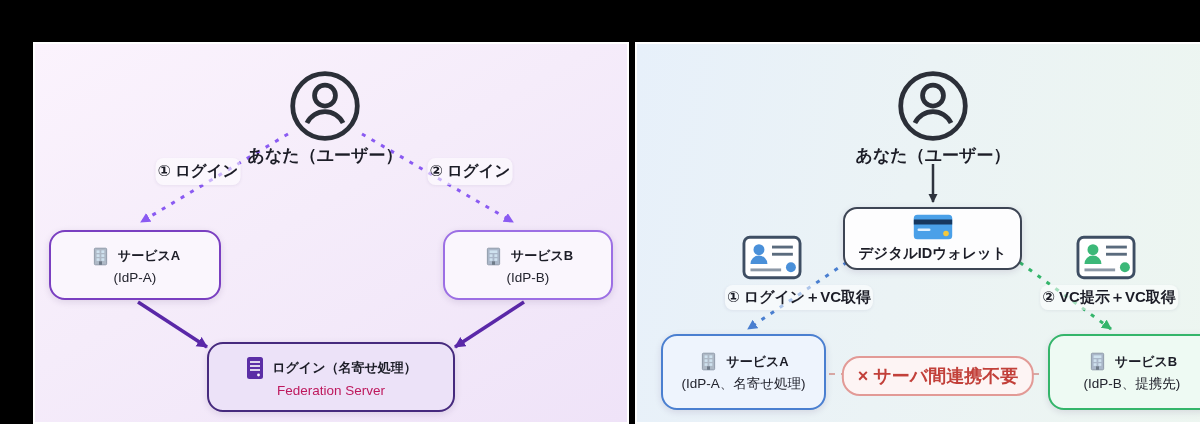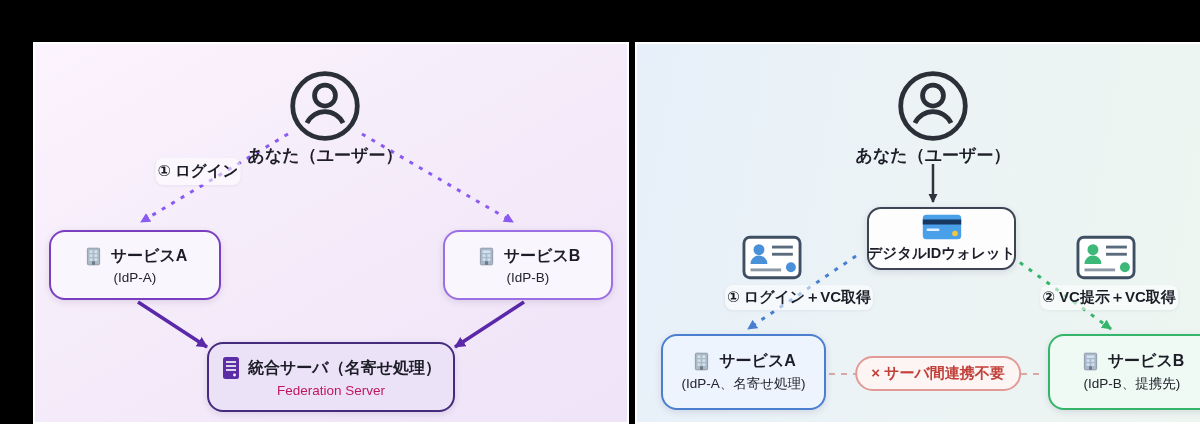--- a/index.html
+++ b/index.html
@@ -29,33 +29,33 @@
   .user-label{position:absolute;transform:translateX(-50%);font-size:17px;font-weight:bold;
       color:var(--text_dark,#1c1d27);white-space:nowrap;}
 
   .flow-pill{position:absolute;transform:translateX(-50%);font-size:15.5px;font-weight:bold;
       color:var(--text_dark,#1c1d27);background:rgba(255,255,255,.55);padding:3px 2px;border-radius:8px;
       white-space:nowrap;box-shadow:0 1px 3px rgba(80,60,120,.08);}
 
   .box{position:absolute;box-sizing:border-box;border-radius:16px;display:flex;flex-direction:column;
       align-items:center;justify-content:center;box-shadow:0 2px 7px rgba(60,30,90,.13);}
   .box-title-row{display:flex;align-items:center;gap:7px;}
-  .box-title{font-size:16px;font-weight:bold;color:var(--text_dark,#1c1d27);white-space:nowrap;}
+  .box-title{font-size:13px;font-weight:bold;color:var(--text_dark,#1c1d27);white-space:nowrap;}
   .box-sub{font-size:13.5px;color:#23242e;margin-top:3px;white-space:nowrap;}
 
   .svc-a-left{border:2.5px solid var(--purple_box_border,#7a3fc1);background:var(--box_bg_light,#faf6fd);}
   .svc-b-left{border:2.5px solid var(--purple_box_border_light,#9c6fe4);background:var(--box_bg_light,#faf6fd);}
   .fed-box{border:2.5px solid var(--federation_border,#462a7e);background:var(--federation_bg,#ece2f8);}
   .wallet-box{border:2.5px solid var(--slate,#3d4554);background:#fdfdfe;border-radius:14px;}
   .wallet-label{font-size:14.5px;font-weight:bold;color:var(--text_dark,#1c1d27);margin-top:4px;white-space:nowrap;}
   .svc-a-right{border:2.5px solid var(--blue,#4a7fd0);background:var(--blue_box_bg,#eef4fd);}
   .svc-b-right{border:2.5px solid var(--green,#34b56a);background:var(--green_box_bg,#eefaf3);}
 
   .no-link-pill{position:absolute;transform:translateX(-50%);border:2px solid var(--red_border,#e29a96);
-      background:var(--red_bg,#fdf4f4);color:var(--red_text,#c2403a);font-size:15px;font-weight:bold;
+      background:var(--red_bg,#fdf4f4);color:var(--red_text,#c2403a);font-size:18px;font-weight:bold;
       padding:6px 14px;border-radius:18px;white-space:nowrap;}
 
   .id-card-icon{position:absolute;width:60px;height:45px;}
   .icon{display:inline-flex;align-items:center;}
 </style>
 </head>
 <body>
 
 <div class="stage">
   <div class="top-bar"></div>
@@ -78,20 +78,21 @@
     </svg>
 
     <svg class="person-icon" style="left:252px;top:24px;" viewBox="0 0 80 80">
       <circle cx="40" cy="40" r="34"></circle>
       <circle cx="40" cy="29" r="11"></circle>
       <path d="M21 58 A 21 21 0 0 1 59 58"></path>
     </svg>
     <div class="user-label" style="left:290px;top:100px;">あなた（ユーザー）</div>
 
     <div class="flow-pill" style="left:163px;top:114px;">① ログイン</div>
+    <div class="flow-pill" style="left:435px;top:114px;">② ログイン</div>
 
     <div class="box svc-a-left" style="left:14px;top:186px;width:172px;height:70px;">
       <div class="box-title-row">
         <span class="icon">
           <svg width="21" height="21" viewBox="0 0 24 24">
               <rect x="5" y="2.5" width="14" height="19" rx="1.2" fill="#aeb9c6" stroke="#8894a3"></rect>
               <rect x="7.5" y="5" width="3.4" height="3" fill="#cfe2ef"></rect>
               <rect x="13" y="5" width="3.4" height="3" fill="#cfe2ef"></rect>
               <rect x="7.5" y="9.5" width="3.4" height="3" fill="#cfe2ef"></rect>
               <rect x="13" y="9.5" width="3.4" height="3" fill="#cfe2ef"></rect>
@@ -128,21 +129,21 @@
       <div class="box-title-row">
         <span class="icon">
           <svg width="20" height="24" viewBox="0 0 20 24">
               <rect x="2" y="1" width="16" height="22" rx="2.5" fill="#5b2ea6"></rect>
               <line x1="5" y1="6" x2="15" y2="6" stroke="#fff" stroke-width="1.6"></line>
               <line x1="5" y1="10" x2="15" y2="10" stroke="#fff" stroke-width="1.6"></line>
               <line x1="5" y1="14" x2="15" y2="14" stroke="#fff" stroke-width="1.6"></line>
               <circle cx="13.5" cy="19" r="1.4" fill="#fff"></circle>
             </svg>
         </span>
-        <span class="box-title">統合サーバ（名寄せ処理）</span>
+        <span class="box-title">ログイン（名寄せ処理）</span>
       </div>
       <div class="box-sub" style="color:#be185d;">Federation Server</div>
     </div>
   </div>
 
   <div class="panel panel-right">
     <svg class="arrow-layer" width="594" height="378" viewBox="0 0 594 378">
       <defs>
         <marker id="mR-dk" markerUnits="userSpaceOnUse" markerWidth="14" markerHeight="14" refX="8" refY="4.5" orient="auto">
           <path class="mk-dk" d="M0,0 L9,4.5 L0,9 z"></path>
@@ -160,21 +161,21 @@
       <line class="dash-red" x1="192" y1="330" x2="408" y2="330"></line>
     </svg>
 
     <svg class="person-icon" style="left:258px;top:24px;" viewBox="0 0 80 80">
       <circle cx="40" cy="40" r="34"></circle>
       <circle cx="40" cy="29" r="11"></circle>
       <path d="M21 58 A 21 21 0 0 1 59 58"></path>
     </svg>
     <div class="user-label" style="left:296px;top:100px;">あなた（ユーザー）</div>
 
-    <div class="box wallet-box" style="left:230px;top:163px;width:149px;height:63px;">
+    <div class="box wallet-box" style="left:206px;top:163px;width:179px;height:63px;">
       <span class="icon">
         <svg width="40" height="26" viewBox="0 0 40 26">
             <rect x="0.8" y="0.8" width="38.4" height="24.4" rx="3.5" fill="#4aa0e8"></rect>
             <rect x="0.8" y="5.5" width="38.4" height="5" fill="#17375e"></rect>
             <rect x="4.5" y="14.5" width="13" height="2.6" rx="1.3" fill="#dff0ff"></rect>
             <circle cx="33" cy="19.5" r="2.8" fill="#f5c83c"></circle>
           </svg>
       </span>
       <div class="wallet-label">デジタルIDウォレット</div>
     </div>

